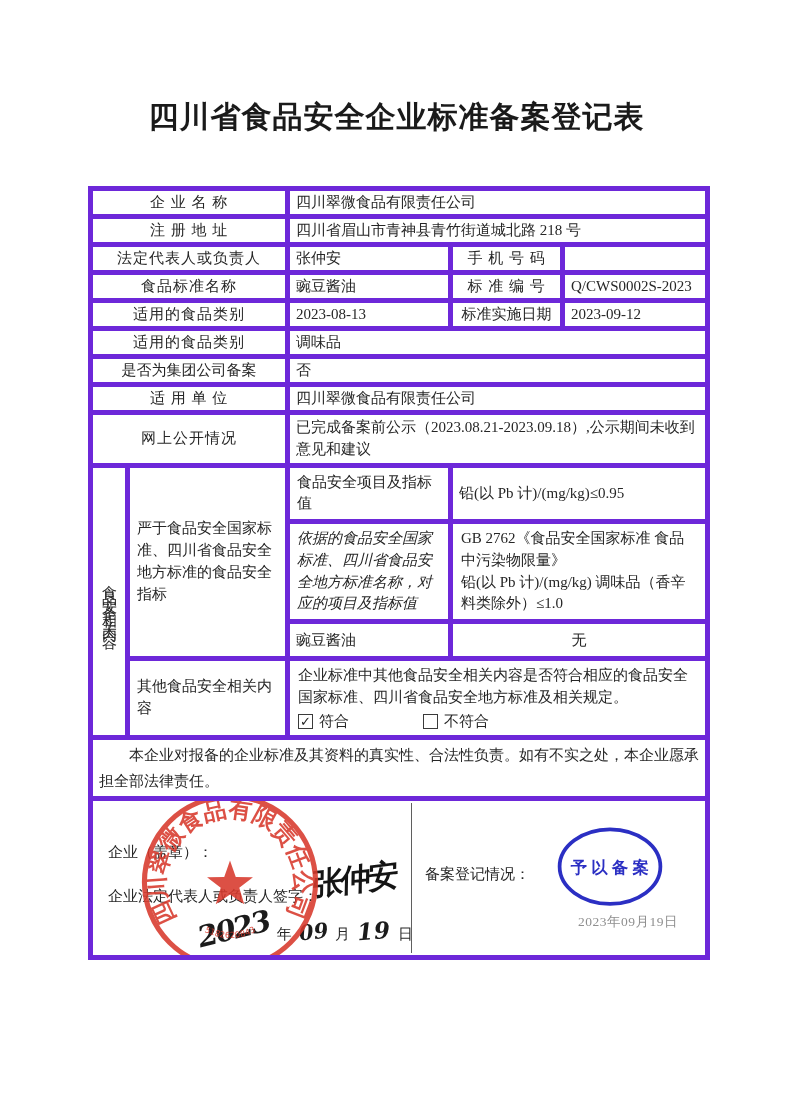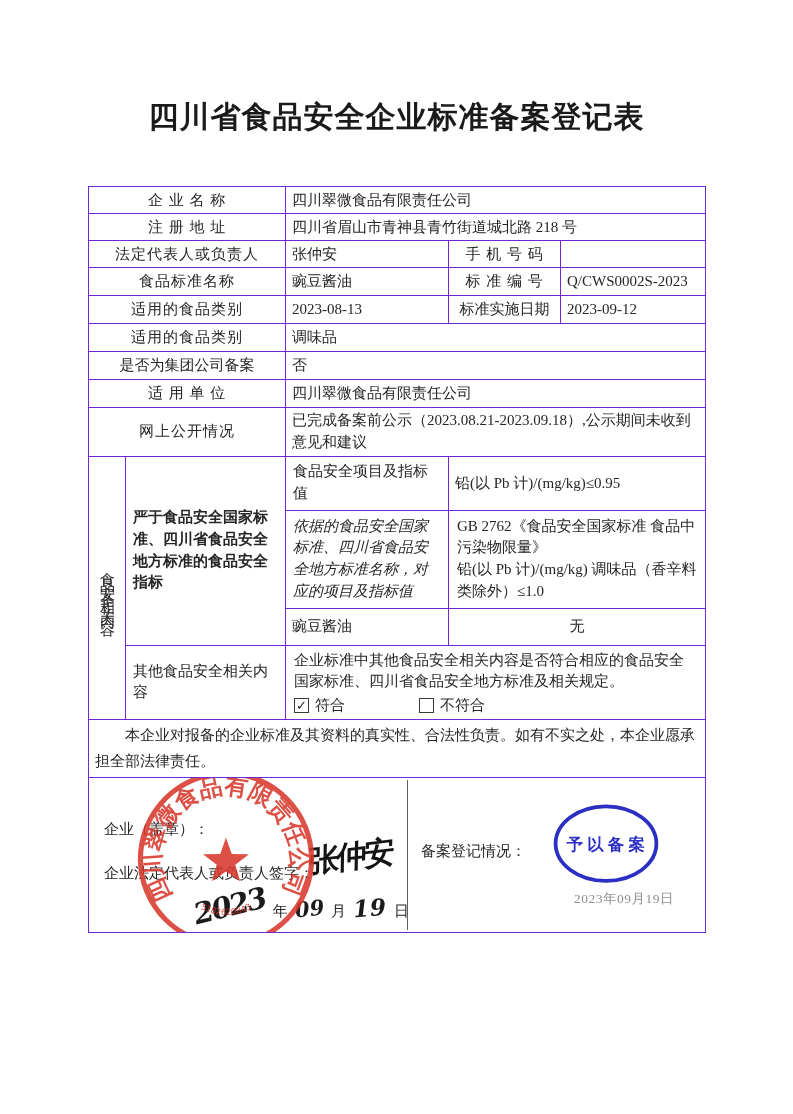--- a/index.html
+++ b/index.html
@@ -17,21 +17,21 @@
     font-family:"Liberation Sans","DejaVu Sans",sans-serif;
     font-weight:bold;font-size:30px;letter-spacing:1px;color:#1a1a1a;
   }
   table.form{
     position:absolute;left:88px;top:186px;
     border-collapse:collapse;table-layout:fixed;
     width:617px;
     font-size:15px;color:#262626;
   }
   table.form td{
-    border:1px solid #6d28d9;
+    border:5px solid #6d28d9;
     padding:2px 6px;
     vertical-align:middle;
     overflow:hidden;
   }
   td.lbl{text-align:center;letter-spacing:1px;}
   td.val{text-align:left;padding-left:9px;}
   .vert{
     writing-mode:vertical-lr;text-orientation:upright;
     margin:0 auto;letter-spacing:7px;line-height:1;
     text-align:center;
@@ -136,21 +136,21 @@
     </tr>
     <tr style="height:45px">
       <td class="lbl" colspan="2">网上公开情况</td>
       <td class="val twoline" colspan="3">已完成备案前公示（2023.08.21-2023.09.18）,公示期间未收到意见和建议</td>
     </tr>
 
     <tr style="height:54px">
       <td class="vhead" rowspan="4">
         <div class="vert">食品安全相关内容</div>
       </td>
-      <td class="val twoline" rowspan="3" style="padding:4px 7px;font-weight:bold;">严于食品安全国家标准、四川省食品安全地方标准的食品安全指标</td>
+      <td class="val twoline" rowspan="3" style="padding:4px 7px;">严于食品安全国家标准、四川省食品安全地方标准的食品安全指标</td>
       <td class="val twoline" style="padding:4px 7px;">食品安全项目及指标值</td>
       <td class="val" colspan="2">铅(以 Pb 计)/(mg/kg)≤0.95</td>
     </tr>
     <tr style="height:98px">
       <td class="val twoline" style="padding:4px 7px;font-style:italic;">依据的食品安全国家标准、四川省食品安全地方标准名称，对应的项目及指标值</td>
       <td class="val" colspan="2" style="padding:4px 8px;">
         <div class="twoline">GB 2762《食品安全国家标准  食品中污染物限量》</div>
         <div class="twoline">铅(以 Pb 计)/(mg/kg) 调味品（香辛料类除外）≤1.0</div>
       </td>
     </tr>

